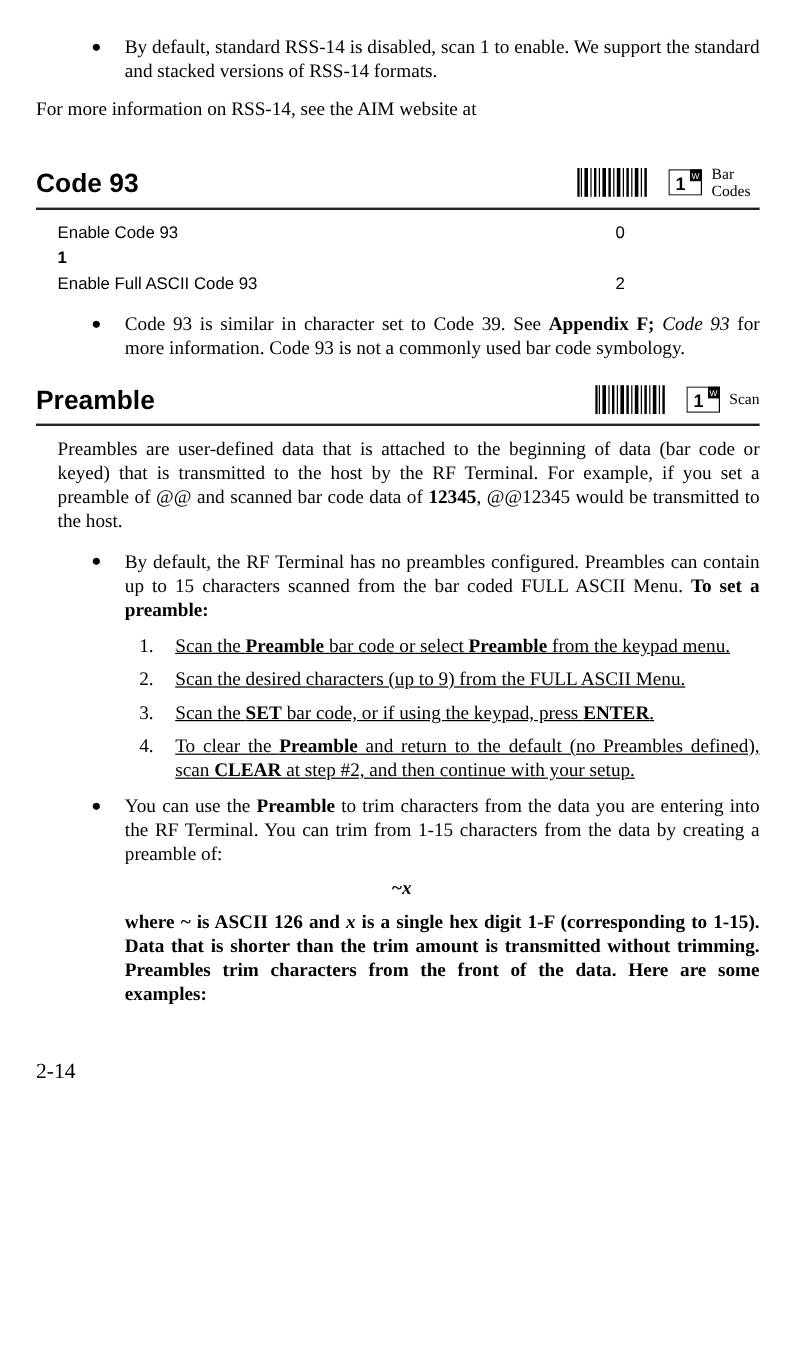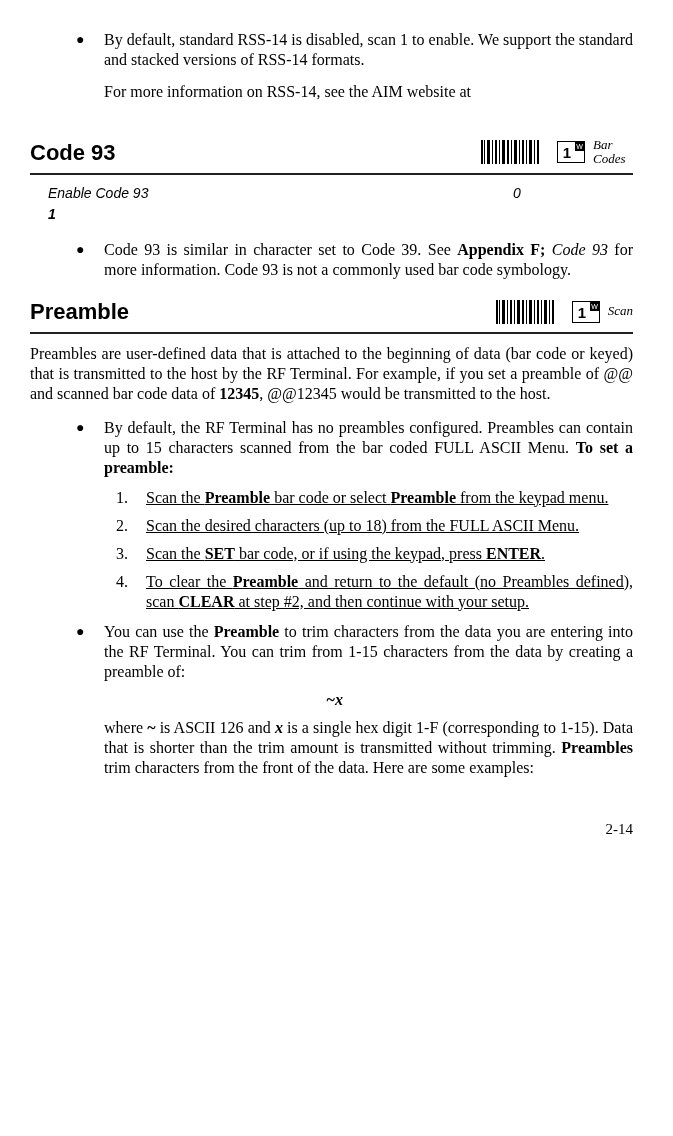--- a/index.html
+++ b/index.html
@@ -10,48 +10,48 @@
       font-size: 16px;
       line-height: 1.25;
       color: #000;
       width: 673px;
       box-sizing: border-box;
     }
     .top-bullet-wrap { padding-left: 38px; margin-left:8px; }
     .bullet-row { display:flex; margin-bottom: 8px;}
     .bdot { width: 28px; flex:0 0 28px; font-size: 14px; line-height: 1.2; padding-top:2px;}
     .btext { flex: 1 1 auto; text-align: justify;}
-    .sub-para { margin-left: 74px; margin-top: 12px; margin-bottom: 10px; text-align: justify;}
+    .sub-para { margin-top: 12px; margin-bottom: 10px; text-align: justify;}
     .section-heading-row {
       display:flex; align-items:flex-end; margin-top: 36px;
     }
     .section-heading {
       font-family: Arial, Helvetica, sans-serif;
       font-weight: bold;
       font-size: 22px;
       flex: 1 1 auto;
     }
     .badge-area { display:flex; align-items:center; }
     .barcode-svg { margin-right: 16px; }
     .numberbox { margin-right: 8px; }
-    .badge-caption { font-family:"Times New Roman"; font-style: italic; font-size: 13px; line-height:1.1;}
+    .badge-caption { font-family:"Times New Roman"; font-size: 13px; line-height:1.1;}
     .hr { border-top: 2px solid #222; margin: 6px 0 8px 0; }
     .table { margin-left: 18px; font-family: Arial, Helvetica, sans-serif; font-size: 14px; }
-    .trow { display:flex; padding: 2px 0; font-style: italic; }
+    .trow { display:flex; padding: 2px 0; }
     .tlabel { flex:1 1 auto; }
     .tval { width: 120px; }
     .bold { font-weight: bold; }
     .section-bullets { padding-left: 46px; margin-top: 14px;}
     .ordered-list { margin: 10px 0 10px 40px; padding:0; }
     .oli { display:flex; margin-bottom: 8px; }
     .onum { flex: 0 0 30px; }
     .otext { flex:1 1 auto; text-align: justify; text-decoration: underline;}
-    .preamble-intro { margin-top: 10px; text-align: justify; }
+    .preamble-intro { margin-left: 18px; margin-top: 10px; text-align: justify; }
     .centered { text-align:center; margin: 8px 0;}
-    .page-num { text-align:right; margin-top: 42px; font-size: 15px; }
+    .page-num { text-align:left; margin-top: 42px; font-size: 18px; }
   </style>
 </head>
 <body>
 
 <div class="top-bullet-wrap">
   <div class="bullet-row">
     <div class="bdot">●</div>
     <div class="btext">By default, standard RSS-14 is disabled, scan 1 to enable. We support the standard and stacked versions of RSS-14 formats.</div>
   </div>
 </div>
@@ -96,20 +96,24 @@
 <div class="hr"></div>
 
 <div class="table" id="code93-table">
     <div class="trow">
       <div class="tlabel">Enable Code 93</div>
       <div class="tval">0</div>
     </div>
     <div class="trow">
       <div class="tval bold">1</div>
     </div>
+    <div class="trow">
+      <div class="tlabel">Enable Full ASCII Code 93</div>
+      <div class="tval">2</div>
+    </div>
   </div>
 
 <div class="section-bullets">
   <div class="bullet-row">
     <div class="bdot">●</div>
     <div class="btext">
       <span>Code 93 is similar in character set to Code 39.  See </span><b>Appendix F;</b><i> Code 93</i><span> for more information.  Code 93 is not a commonly used bar code symbology.</span>
     </div>
   </div>
 </div>
@@ -160,21 +164,21 @@
     </div>
   </div>
 
   <div class="ordered-list" id="preamble-steps">
       <div class="oli">
         <div class="onum">1.</div>
         <div class="otext"><span>Scan the </span><b>Preamble</b><span> bar code or select </span><b>Preamble</b><span> from the keypad menu.</span></div>
       </div>
       <div class="oli">
         <div class="onum">2.</div>
-        <div class="otext">Scan the desired characters (up to 18) from the FULL ASCII Menu.</div>
+        <div class="otext">Scan the desired characters (up to 9) from the FULL ASCII Menu.</div>
       </div>
       <div class="oli">
         <div class="onum">3.</div>
         <div class="otext"><span>Scan the </span><b>SET</b><span> bar code, or if using the keypad, press </span><b>ENTER</b><span>.</span></div>
       </div>
       <div class="oli">
         <div class="onum">4.</div>
         <div class="otext"><span>To clear the </span><b>Preamble</b><span> and return to the default (no Preambles defined), scan </span><b>CLEAR</b><span> at step #2, and then continue with your setup.</span></div>
       </div>
     </div>
@@ -183,18 +187,18 @@
     <div class="bdot">●</div>
     <div class="btext">
       <span>You can use the </span><b>Preamble</b><span> to trim characters from the data you are entering into the RF Terminal. You can trim from 1-15 characters from the data by creating a preamble of:</span>
     </div>
   </div>
 
   <div class="centered" style="margin-left:-40px;">
     <b><i>~x</i></b>
   </div>
 
-  <div class="btext" style="margin-left:28px;">
+  <div class="btext" style="margin-left:28px;font-weight:bold;">
     <span>where </span><b>~</b><span> is ASCII 126 and </span><b><i>x</i></b><span> is a single hex digit 1-F (corresponding to 1-15).  Data that is shorter than the trim amount is transmitted without trimming.  </span><b>Preambles</b><span> trim characters from the front of the data. Here are some examples:</span>
   </div>
 </div>
 
 <div class="page-num">2-14</div>
 
 </body></html>

